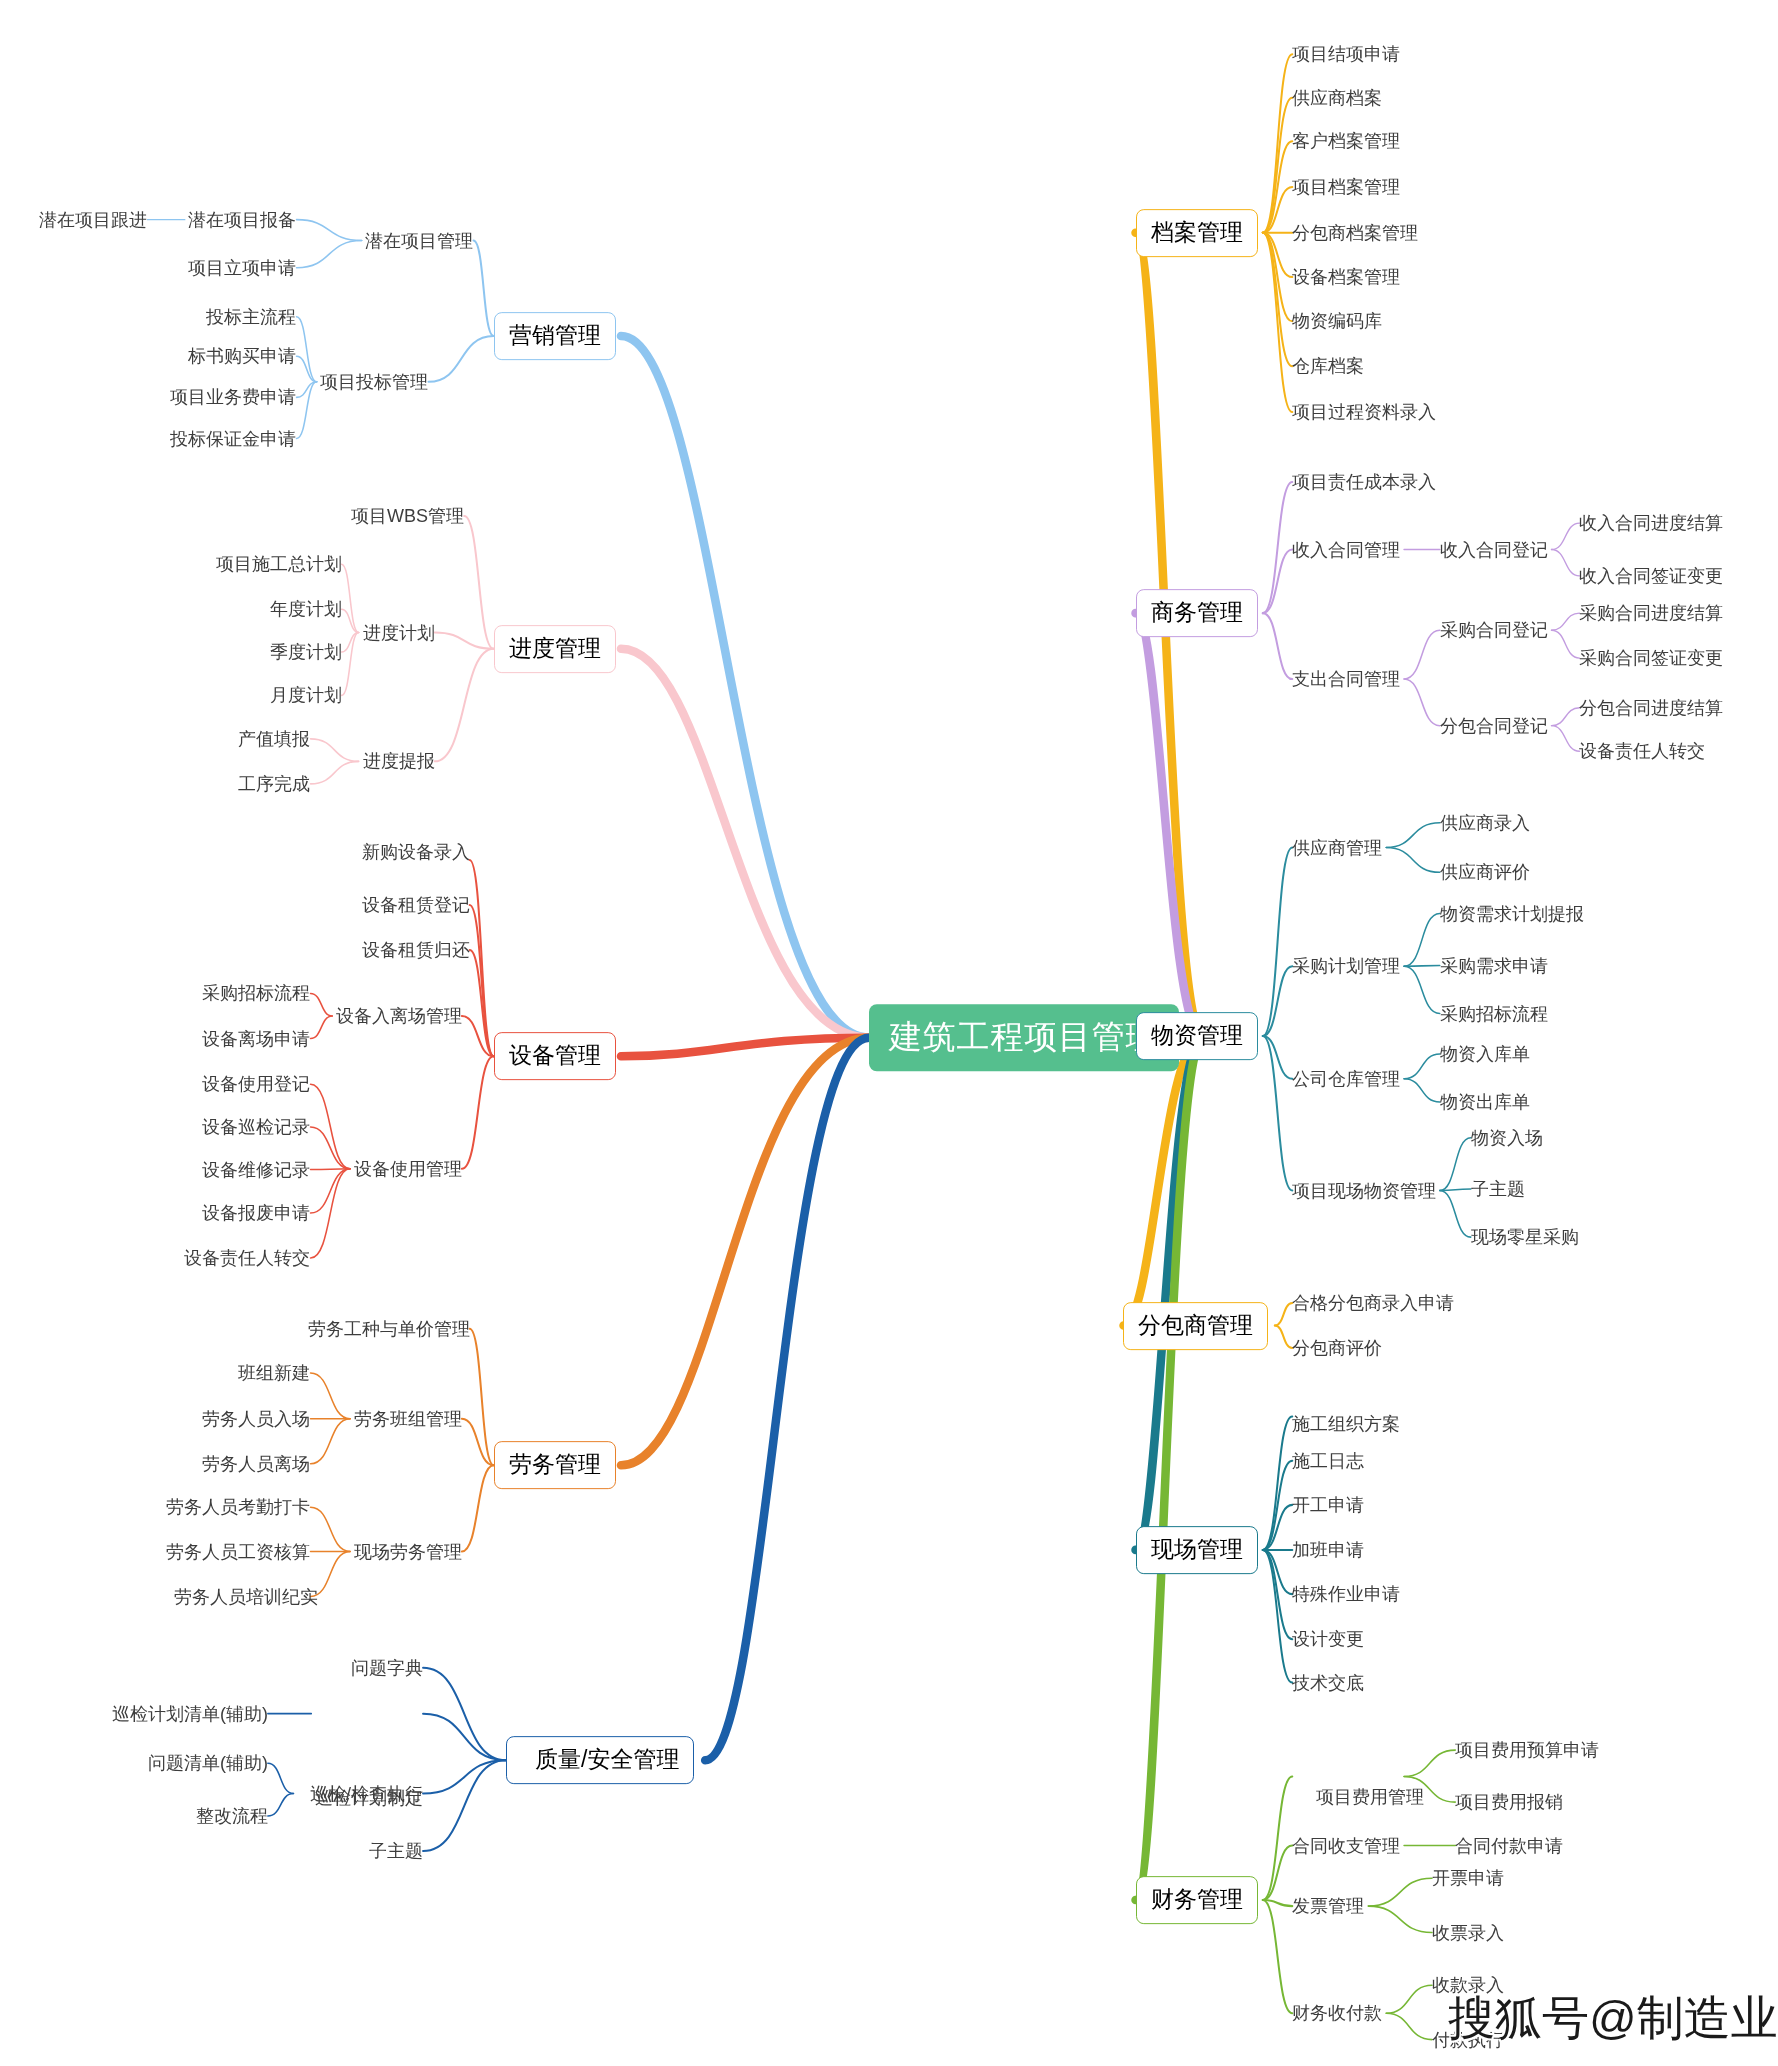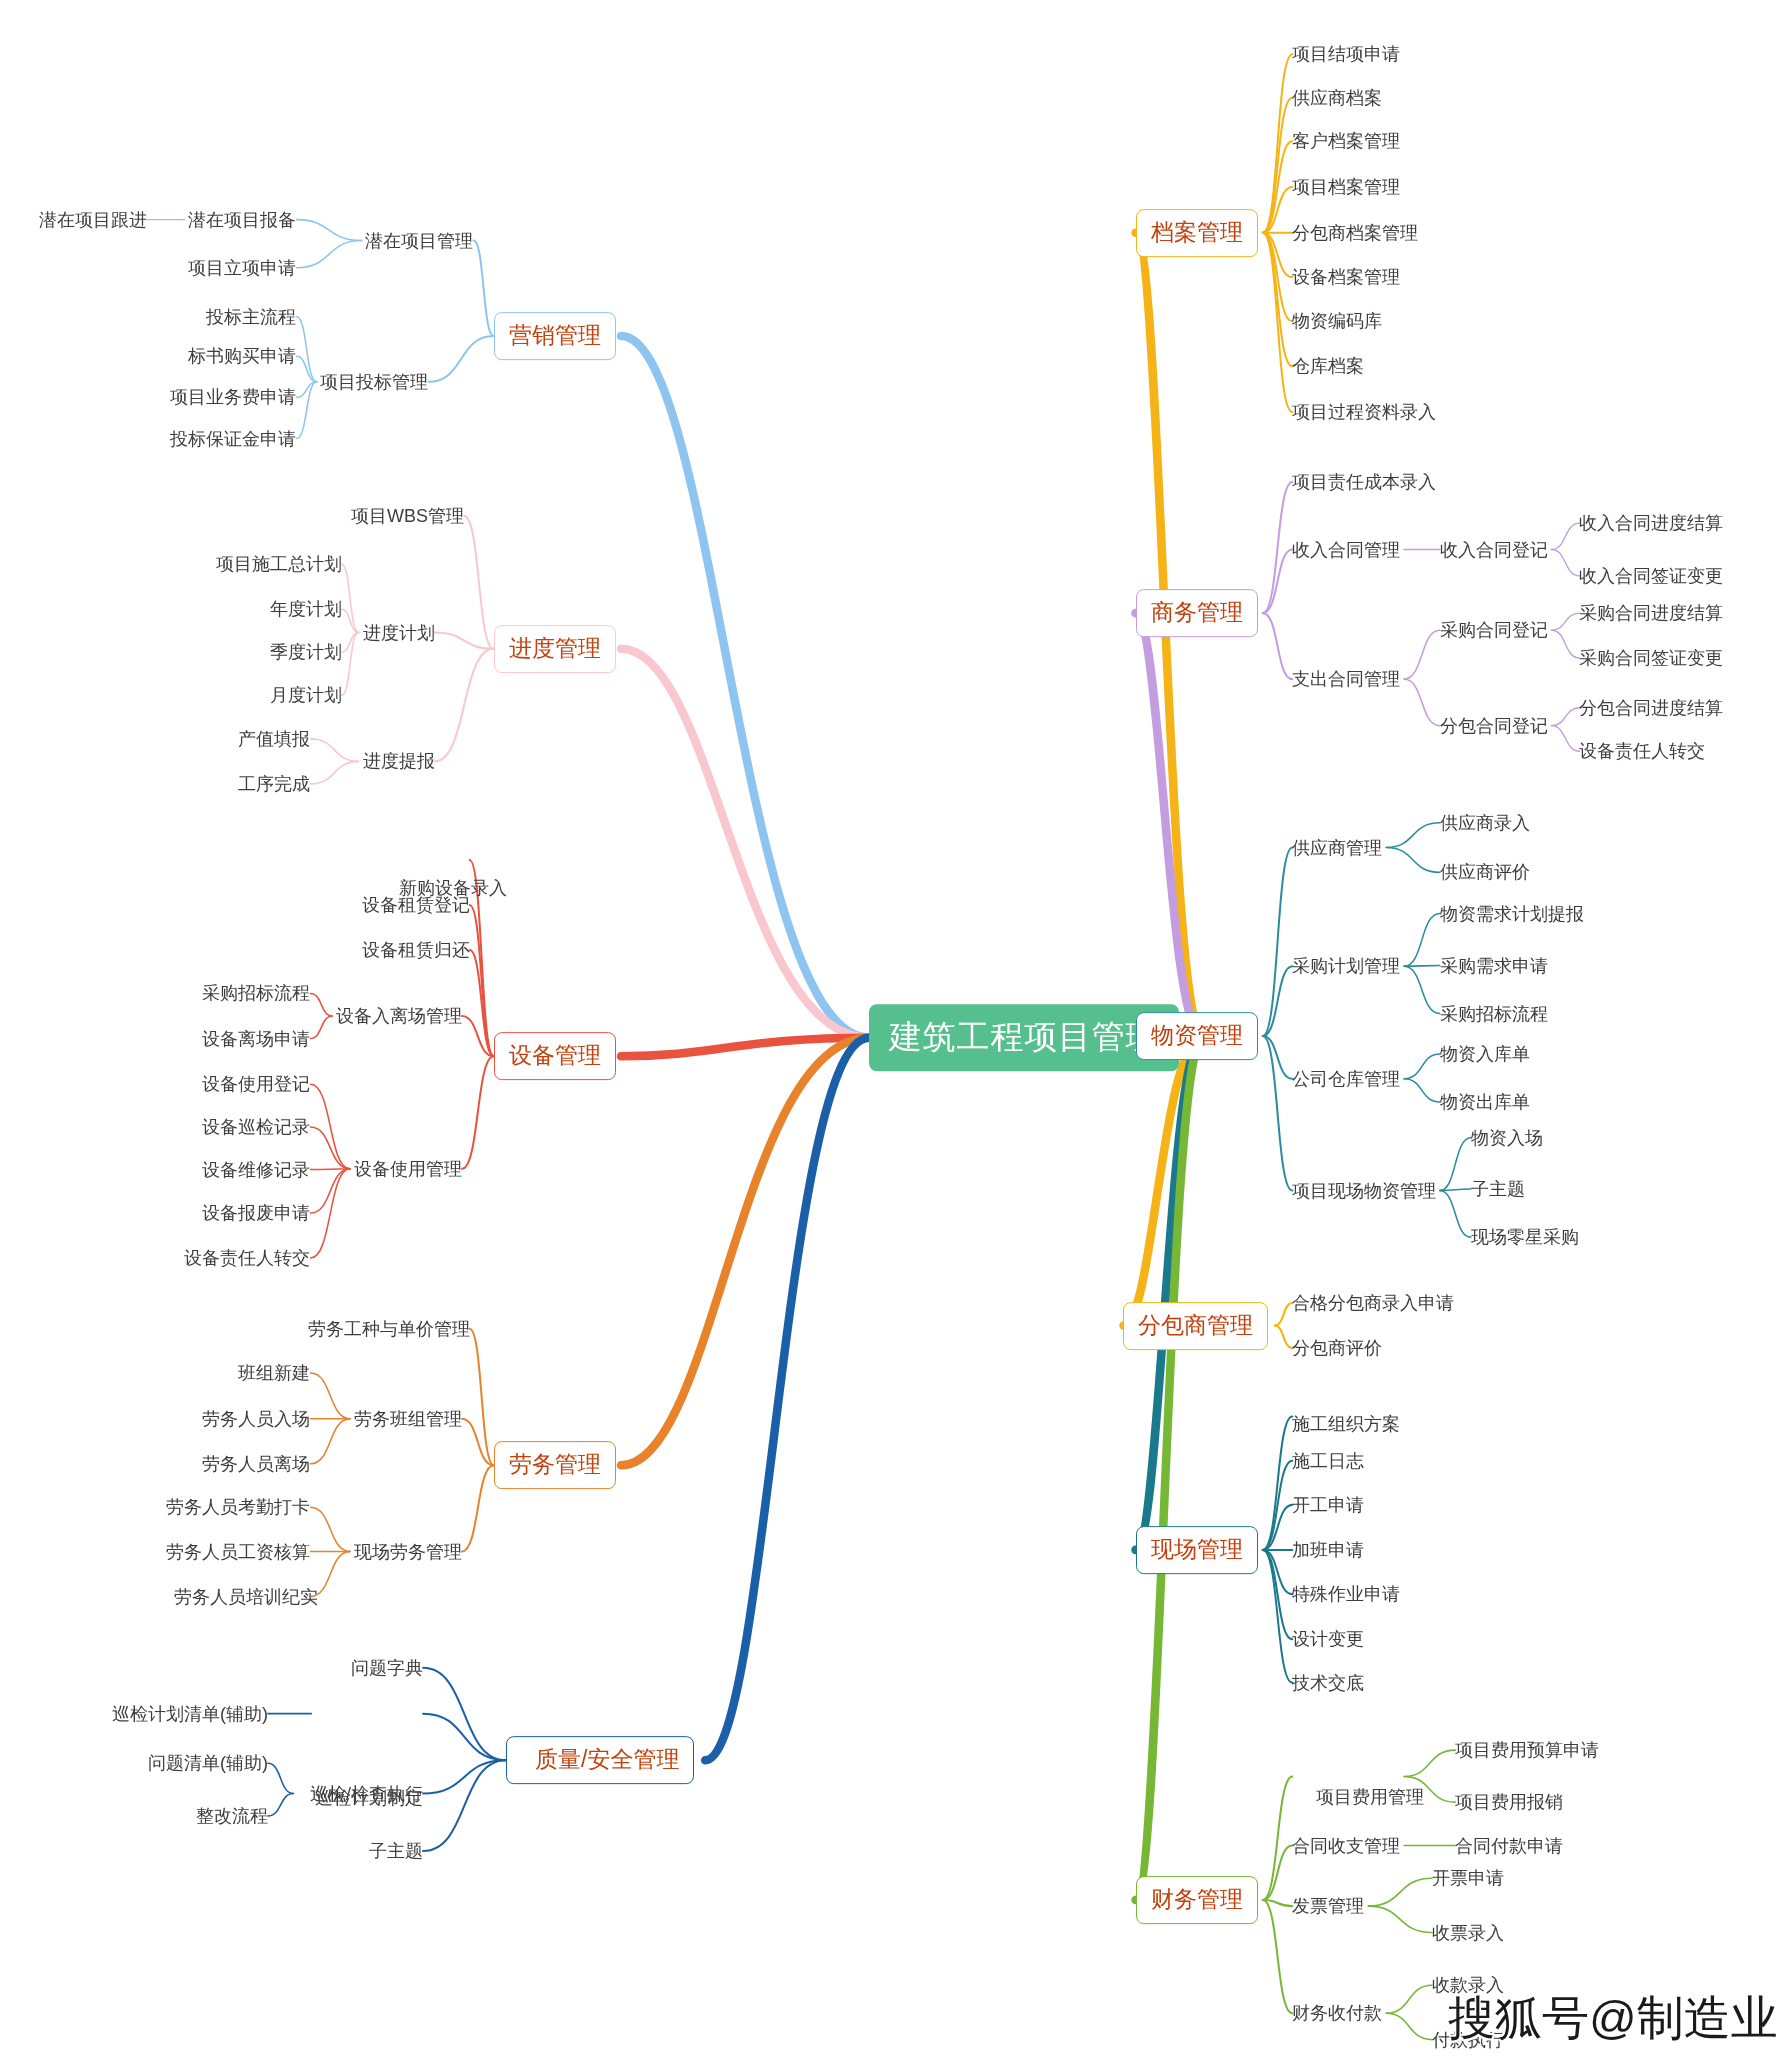--- a/index.html
+++ b/index.html
@@ -34,21 +34,21 @@
     border-radius: 7.8px;
     font-size: 33px;
     padding: 14px 20px 15.5px 20px;
     letter-spacing: 0.8px;
   }
   
   .topic {
     border: 1.6px solid #cccccc;
     border-radius: 7.8px;
     background: #ffffff;
-    color: #c2410c;
+    color: #000000;
     font-size: 23px;
     padding: 9.3px 14px 10px 14px;
   }
   
   .leaf {
     color: #3d3d3d;
     font-size: 18px;
   }
   .anchor-right { transform: translate(-100%, -50%); }
   .watermark {
@@ -194,21 +194,21 @@
       <div class="node leaf anchor-right" style="left: 464px; top: 516px;">项目WBS管理</div>
       <div class="node leaf anchor-right" style="left: 435px; top: 633px;">进度计划</div>
       <div class="node leaf anchor-right" style="left: 342px; top: 564px;">项目施工总计划</div>
       <div class="node leaf anchor-right" style="left: 342px; top: 609px;">年度计划</div>
       <div class="node leaf anchor-right" style="left: 342px; top: 652px;">季度计划</div>
       <div class="node leaf anchor-right" style="left: 342px; top: 695px;">月度计划</div>
       <div class="node leaf anchor-right" style="left: 435px; top: 761px;">进度提报</div>
       <div class="node leaf anchor-right" style="left: 310px; top: 739px;">产值填报</div>
       <div class="node leaf anchor-right" style="left: 310px; top: 784px;">工序完成</div>
       <div class="node topic" style="left: 494px; top: 1056px; border-color: rgb(232, 82, 63);">设备管理</div>
-      <div class="node leaf anchor-right" style="left: 470px; top: 888px; margin-left: 37px;">新购设备录入</div>
+      <div class="node leaf anchor-right" style="left: 470px; top: 852px;">新购设备录入</div>
       <div class="node leaf anchor-right" style="left: 470px; top: 905px;">设备租赁登记</div>
       <div class="node leaf anchor-right" style="left: 470px; top: 950px;">设备租赁归还</div>
       <div class="node leaf anchor-right" style="left: 462px; top: 1016px;">设备入离场管理</div>
       <div class="node leaf anchor-right" style="left: 310px; top: 993px;">采购招标流程</div>
       <div class="node leaf anchor-right" style="left: 310px; top: 1039px;">设备离场申请</div>
       <div class="node leaf anchor-right" style="left: 462px; top: 1169px;">设备使用管理</div>
       <div class="node leaf anchor-right" style="left: 310px; top: 1084px;">设备使用登记</div>
       <div class="node leaf anchor-right" style="left: 310px; top: 1127px;">设备巡检记录</div>
       <div class="node leaf anchor-right" style="left: 310px; top: 1170px;">设备维修记录</div>
       <div class="node leaf anchor-right" style="left: 310px; top: 1213px;">设备报废申请</div>

